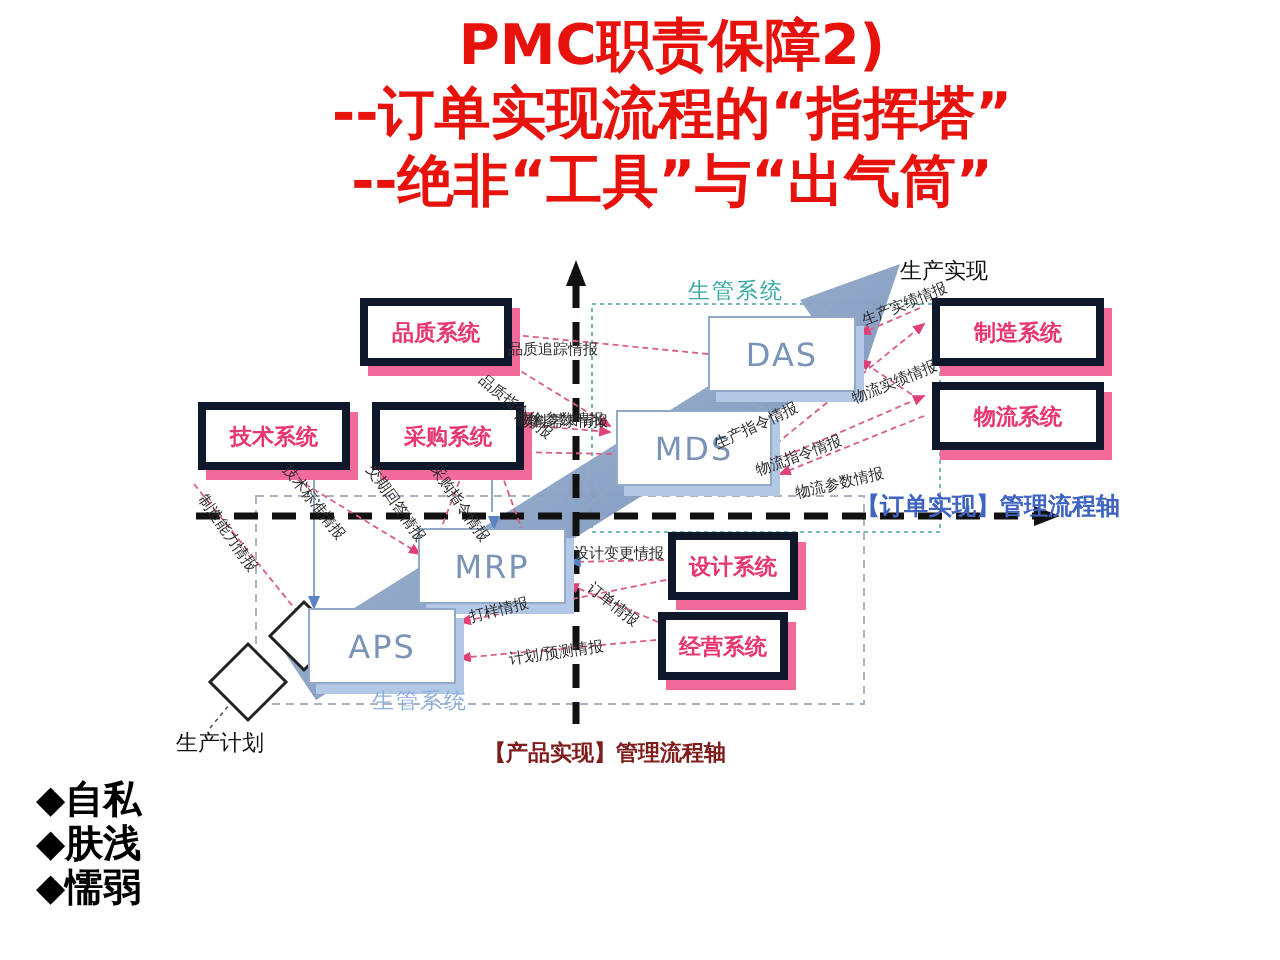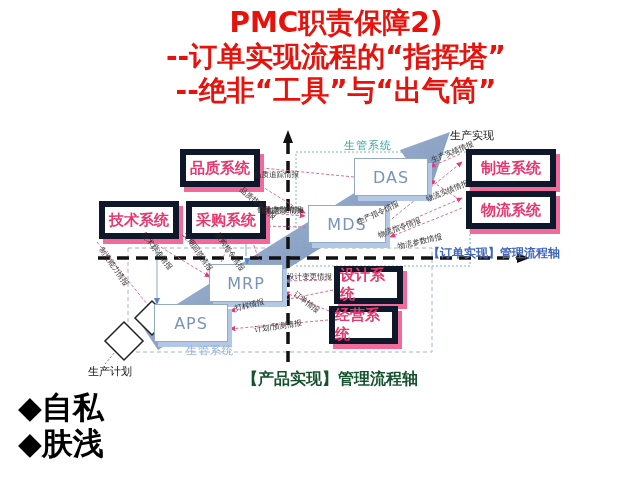--- a/index.html
+++ b/index.html
@@ -8,46 +8,46 @@
     background:#ffffff;
     font-family:"DejaVu Sans","Liberation Sans",sans-serif;
   }
   .abs{position:absolute;}
   #title{
     top:6px;left:16px;width:640px;text-align:center;
     color:#e8120c;font-weight:bold;font-size:28px;line-height:1.22;
     letter-spacing:0px;
   }
   .dept-box{
-    position:absolute;background:#fff;border:6px solid #0f172a;
+    position:absolute;background:#fff;border:4px solid #0f172a;
     box-shadow:4px 5px 0 #f26a9a;
-    color:#e8366e;font-weight:bold;font-size:15px;
+    color:#e8366e;font-weight:bold;font-size:11px;
     display:flex;align-items:center;justify-content:center;
     z-index:5;
   }
   .sys-box{
     position:absolute;background:#fff;border:1.5px solid #92a9c8;
     box-shadow:4px 5px 0 #b3c8e4;
     color:#7c93b8;font-size:16px;letter-spacing:1px;
     display:flex;align-items:center;justify-content:center;
     z-index:5;
   }
   .flow-label{
     position:absolute;font-size:7.5px;color:#2a2a2a;white-space:nowrap;
     transform-origin:left top;z-index:6;line-height:1;
   }
   .tag{position:absolute;white-space:nowrap;z-index:6;}
   #axis-order-label{color:#3f65c0;font-weight:bold;font-size:12px;}
-  #axis-product-label{color:#14532d;font-weight:bold;font-size:16px;}
+  #axis-product-label{color:#7f1d1d;font-weight:bold;font-size:11px;}
   #sysgroup-top-label{color:#36a8a2;font-size:11px;letter-spacing:1px;}
   #sysgroup-bottom-label{color:#8fb0dc;font-size:11px;letter-spacing:1px;}
   .black-note{color:#111;font-size:11px;}
   #bullets{left:18px;top:390px;z-index:6;}
   .bullet-line{
-    color:#000;font-weight:bold;font-size:31px;line-height:1.15;
+    color:#000;font-weight:bold;font-size:19px;line-height:1.15;
     white-space:nowrap;
   }
   svg{position:absolute;left:0;top:0;z-index:1;}
 </style>
 </head>
 <body>
 
 <svg width="640" height="480" viewBox="0 0 640 480">
   <defs>
     <linearGradient id="arrowGrad" x1="0" y1="0" x2="1" y2="1">
@@ -149,13 +149,14 @@
 <div class="flow-label" style="left:377px;top:232px;transform:rotate(-20deg);">物流指令情报</div>
 <div class="flow-label" style="left:397px;top:243px;transform:rotate(-13deg);">物流参数情报</div>
 <div class="flow-label" style="left:287px;top:273px;">设计变更情报</div>
 <div class="flow-label" style="left:297px;top:290px;transform:rotate(38deg);">订单情报</div>
 <div class="flow-label" style="left:234px;top:305px;transform:rotate(-14deg);">打样情报</div>
 <div class="flow-label" style="left:254px;top:326px;transform:rotate(-8deg);">计划/预测情报</div>
 
 <div id="bullets" class="abs">
   <div class="bullet-line">◆自私</div>
   <div class="bullet-line">◆肤浅</div>
+  <div class="bullet-line">◆懦弱</div>
 </div>
 
 </body></html>

